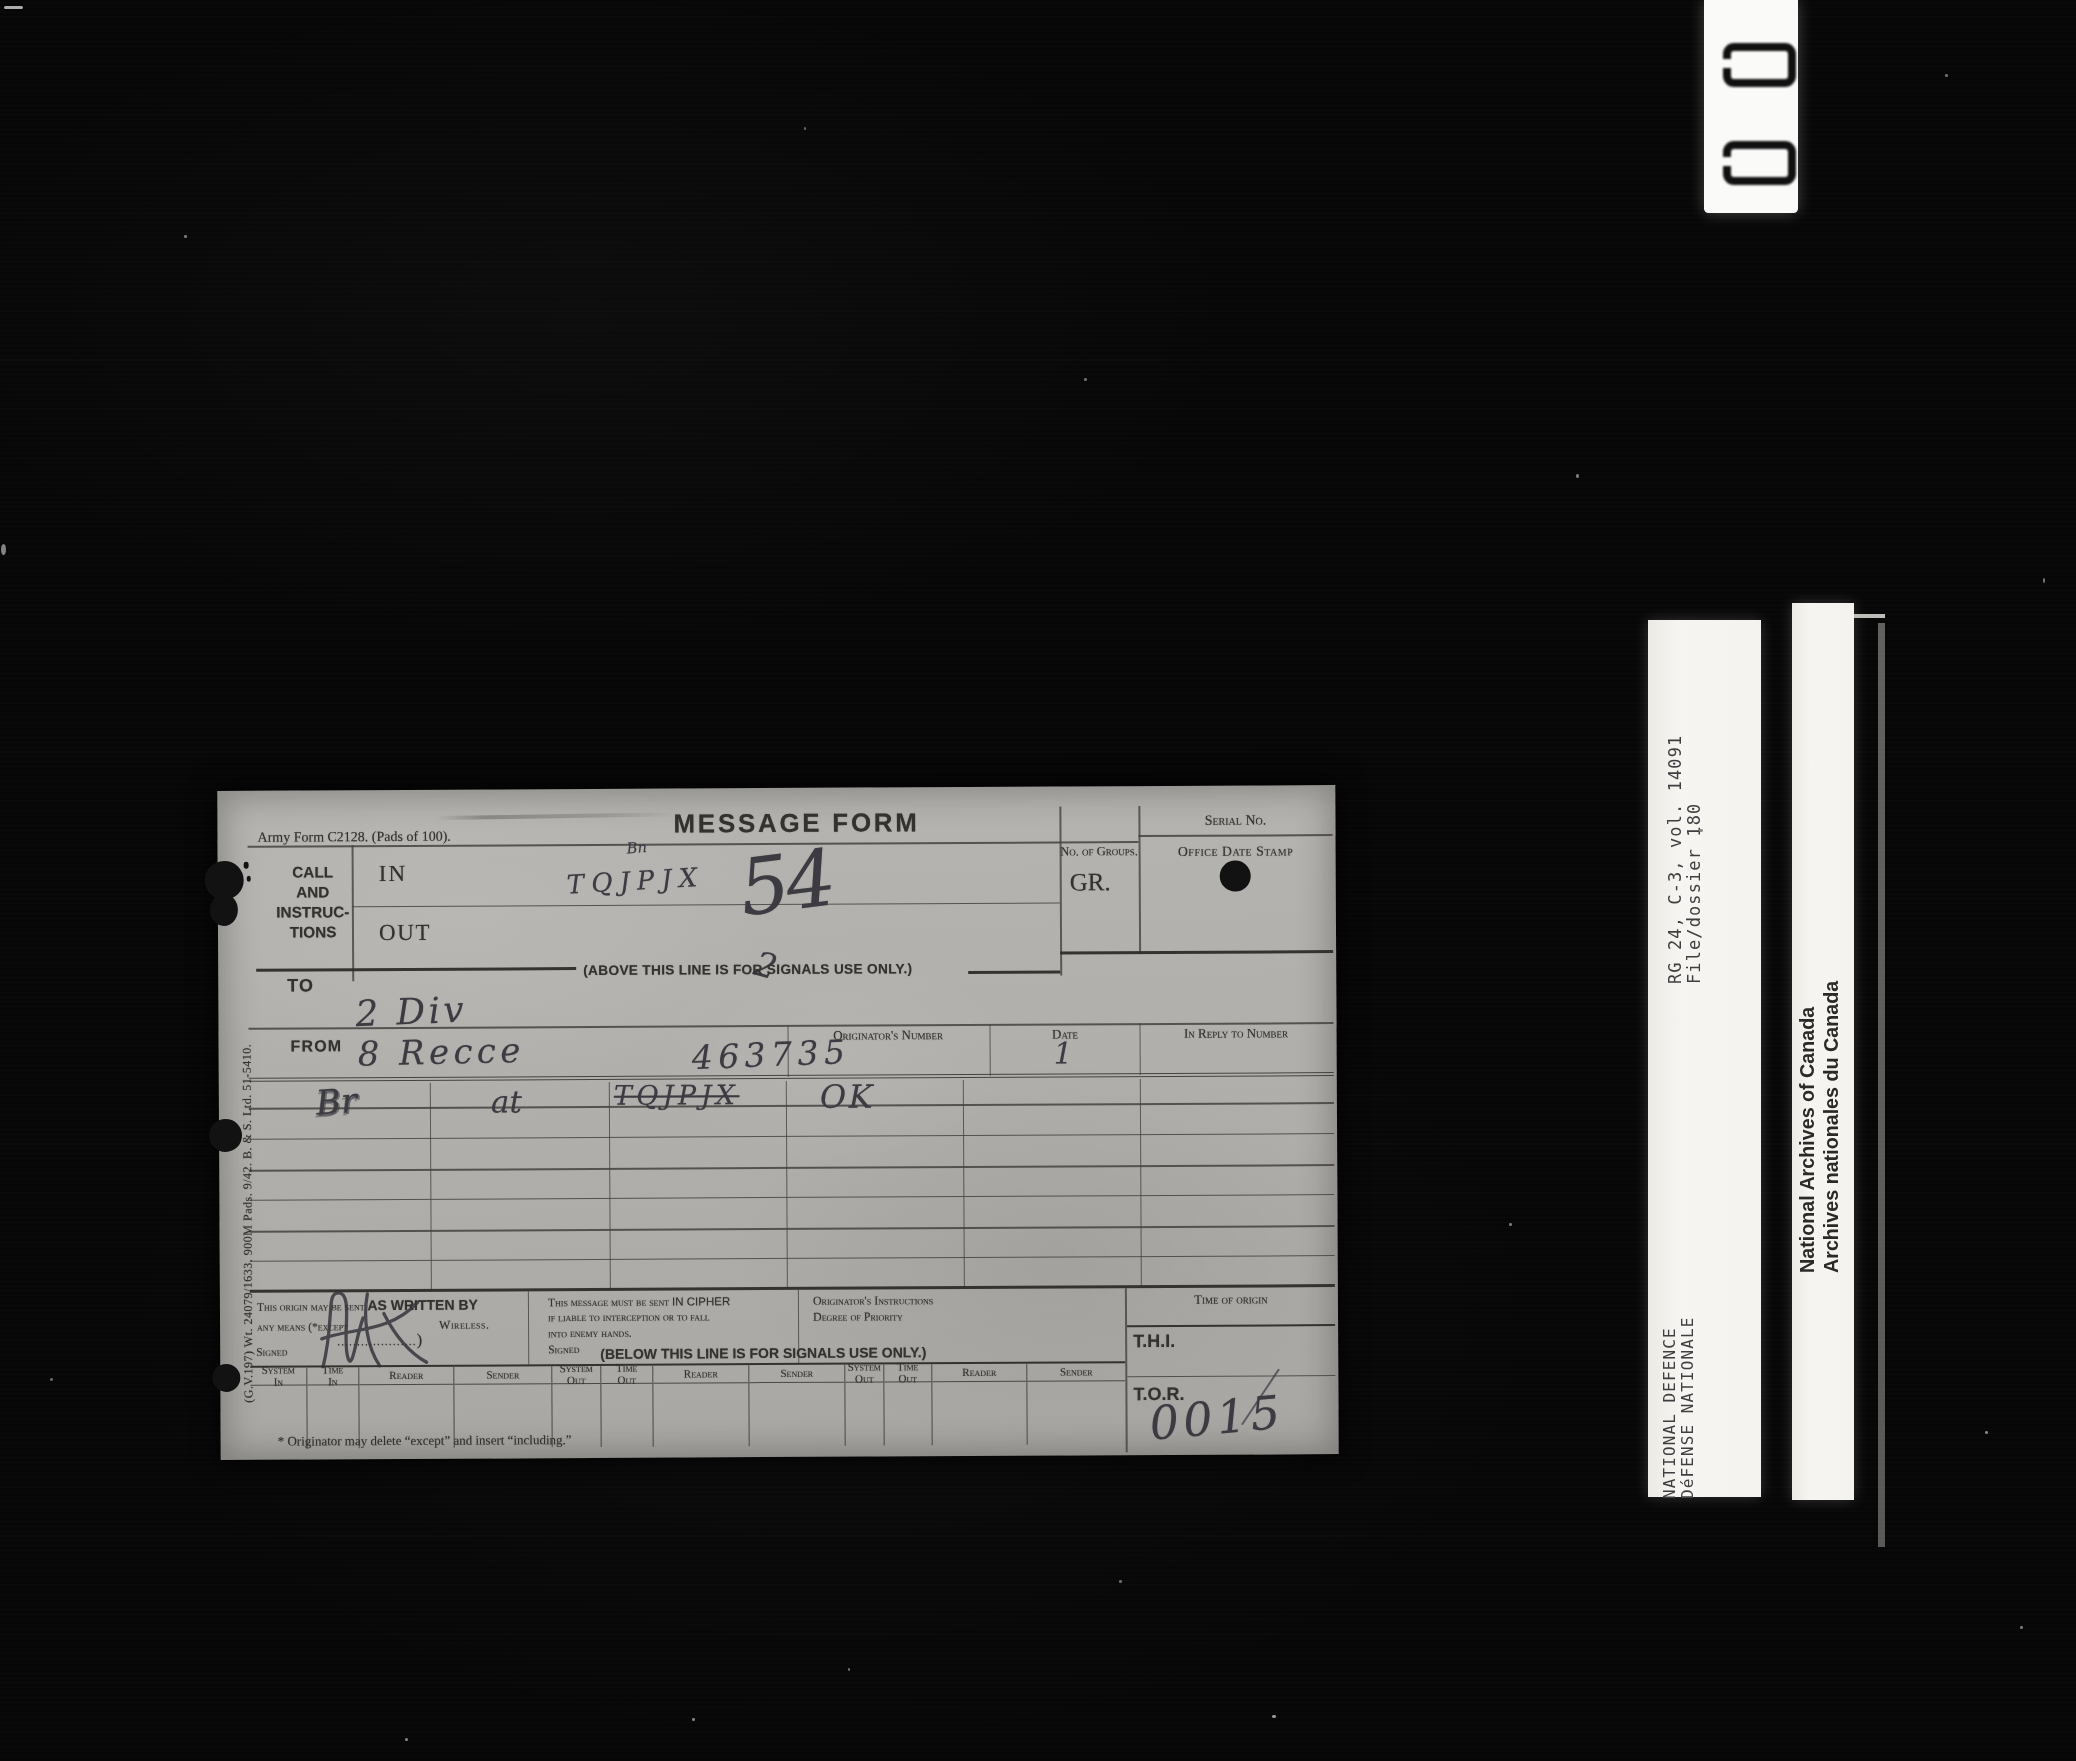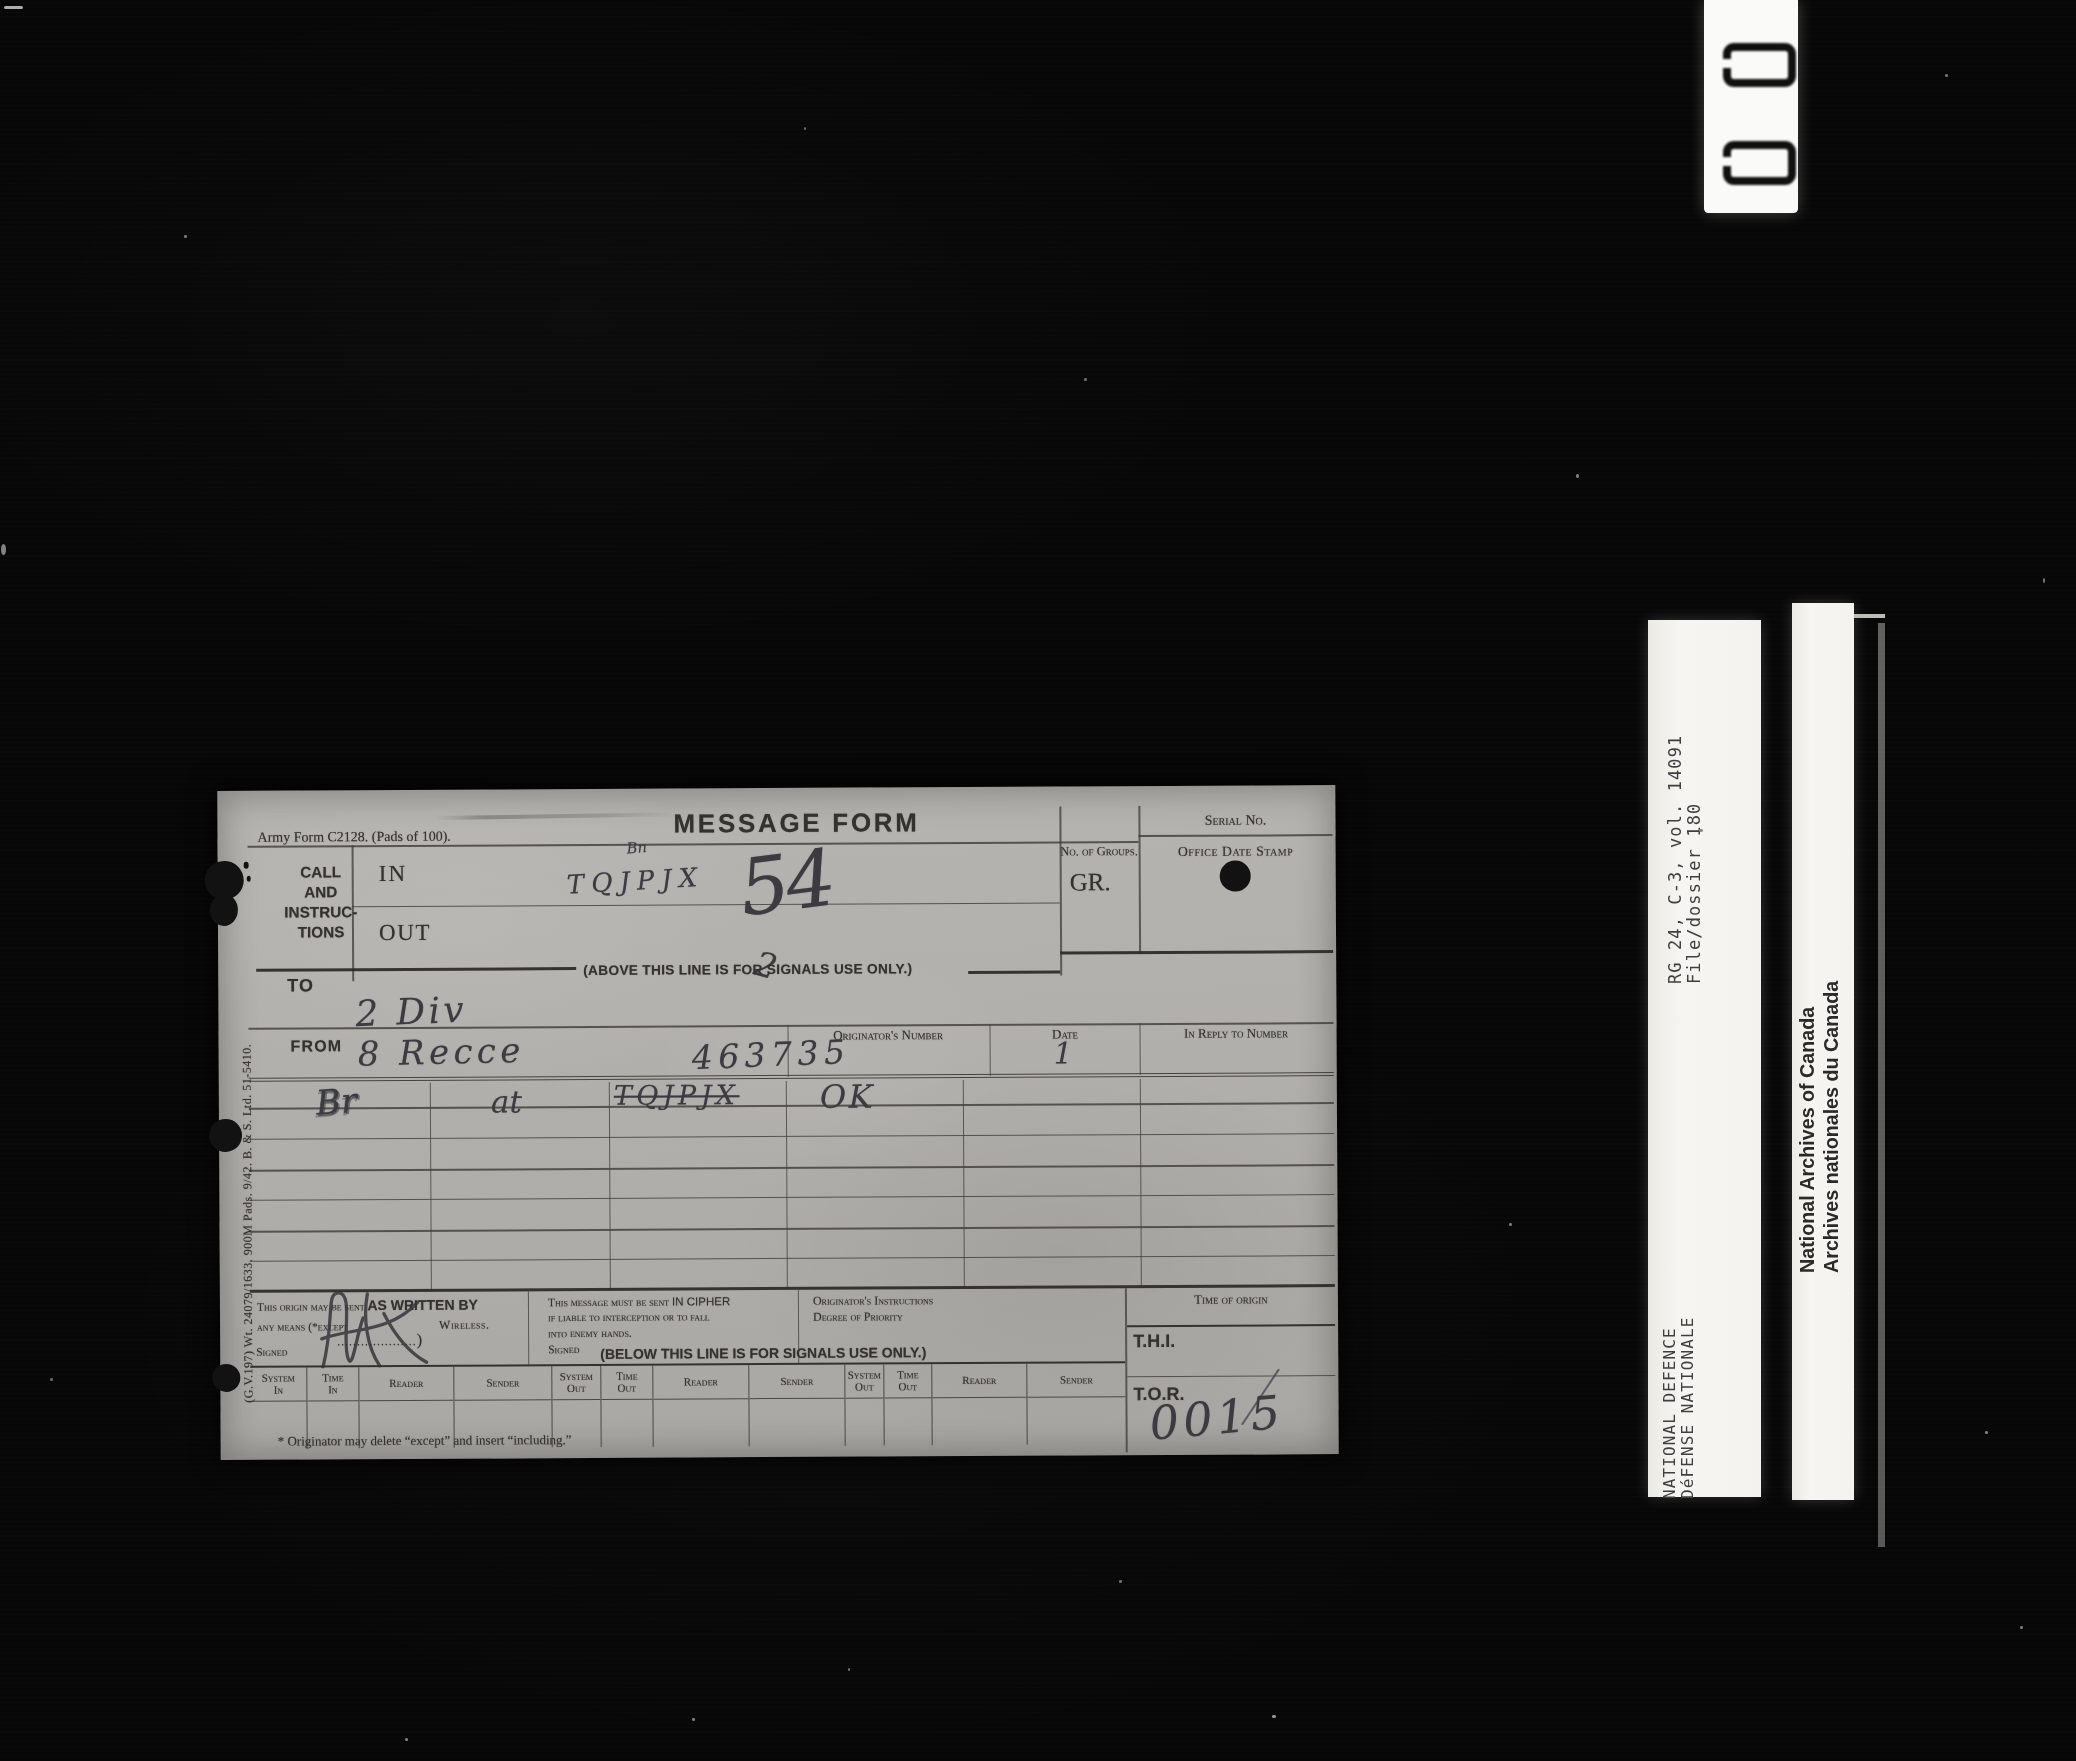--- a/index.html
+++ b/index.html
@@ -35,21 +35,21 @@
   .hr{position:absolute;background:#44423e;opacity:0.85;}
   .hr.thick{background:#2e2c29;opacity:0.95;}
   .vr{position:absolute;background:#44423e;opacity:0.8;}
   .dot{position:absolute;border-radius:50%;background:#121212;}
   .lbl-center{display:flex;justify-content:center;}
   .dbl{position:absolute;border-top:1.6px solid #3a3834;border-bottom:1.1px solid #3a3834;height:2.2px;opacity:0.9;}
   
   .sigtable{position:absolute;left:30px;top:575px;width:875px;height:81px;border-top:2.2px solid #34322e;display:flex;}
   .sigcol{box-sizing:border-box;border-right:1.1px solid #4a4844;height:81px;}
   .sigcol:last-child{border-right:none;}
-  .sighead{box-sizing:border-box;height:34px;border-bottom:1.1px solid #4a4844;
+  .sighead{box-sizing:border-box;height:18px;border-bottom:1.1px solid #4a4844;
            display:flex;flex-direction:column;align-items:center;justify-content:center;
            font-size:11px;line-height:11.5px;}
   
   .strip{position:absolute;background:linear-gradient(90deg,#eceae5,#f6f5f1 30%,#f3f2ee);box-shadow:0 0 14px rgba(255,255,255,0.18);}
   .rot{transform:rotate(-90deg);transform-origin:0 0;white-space:nowrap;}
   .mono{font-family:"DejaVu Sans Mono",monospace;color:#3f3f41;}
   .archbold{font-family:"Liberation Sans",sans-serif;font-weight:bold;color:#2b2a28;}
   
   .tab{position:absolute;left:1704px;top:0;width:94px;height:213px;background:#fafaf8;
        border-radius:0 0 4.4px 4.4px;box-shadow:0 0 16.4px rgba(255,255,255,0.25);}
@@ -76,21 +76,21 @@
   <div class="vr" style="left:921px;top:19.7px;width:1.6px;height:148px;"></div>
 
   <div class="abs sc ink lbl-center" style="left:921px;top:27px;width:194px;font-size:14px;">Serial No.</div>
   <div class="abs sc ink lbl-center" style="left:842px;top:58px;width:79px;font-size:12.6px;">No. of Groups.</div>
   <div class="abs ink" style="left:852px;top:82px;font-size:25px;">GR.</div>
   <div class="abs sc ink lbl-center" style="left:921px;top:58px;width:194px;font-size:13.7px;letter-spacing:0.5px;">Office Date Stamp</div>
   <div class="dot" style="left:1002px;top:75px;width:31px;height:31px;"></div>
   <div class="hr thick" style="left:842px;top:165px;width:273px;height:2.7px;"></div>
 
   <div class="vr" style="left:134px;top:55px;width:1.6px;height:136px;"></div>
-  <div class="abs ink sans" style="left:55px;top:72px;width:80px;text-align:center;font-size:15.3px;font-weight:bold;line-height:20px;margin-left:8px;">
+  <div class="abs ink sans" style="left:55px;top:72px;width:80px;text-align:center;font-size:15.3px;font-weight:bold;line-height:20px;">
     <div>CALL</div>
     <div>AND</div>
     <div>INSTRUC-</div>
     <div>TIONS</div>
   </div>
   <div class="abs ink" style="left:161px;top:71px;font-size:23px;letter-spacing:2.2px;">IN</div>
   <div class="abs ink" style="left:161px;top:130px;font-size:23px;letter-spacing:1.6px;">OUT</div>
   <div class="hr" style="left:134px;top:116px;width:708px;height:1.1px;"></div>
 
   <div class="abs hand" style="left:409px;top:50px;font-size:14.8px;transform:rotate(-4deg);">Bn</div>

